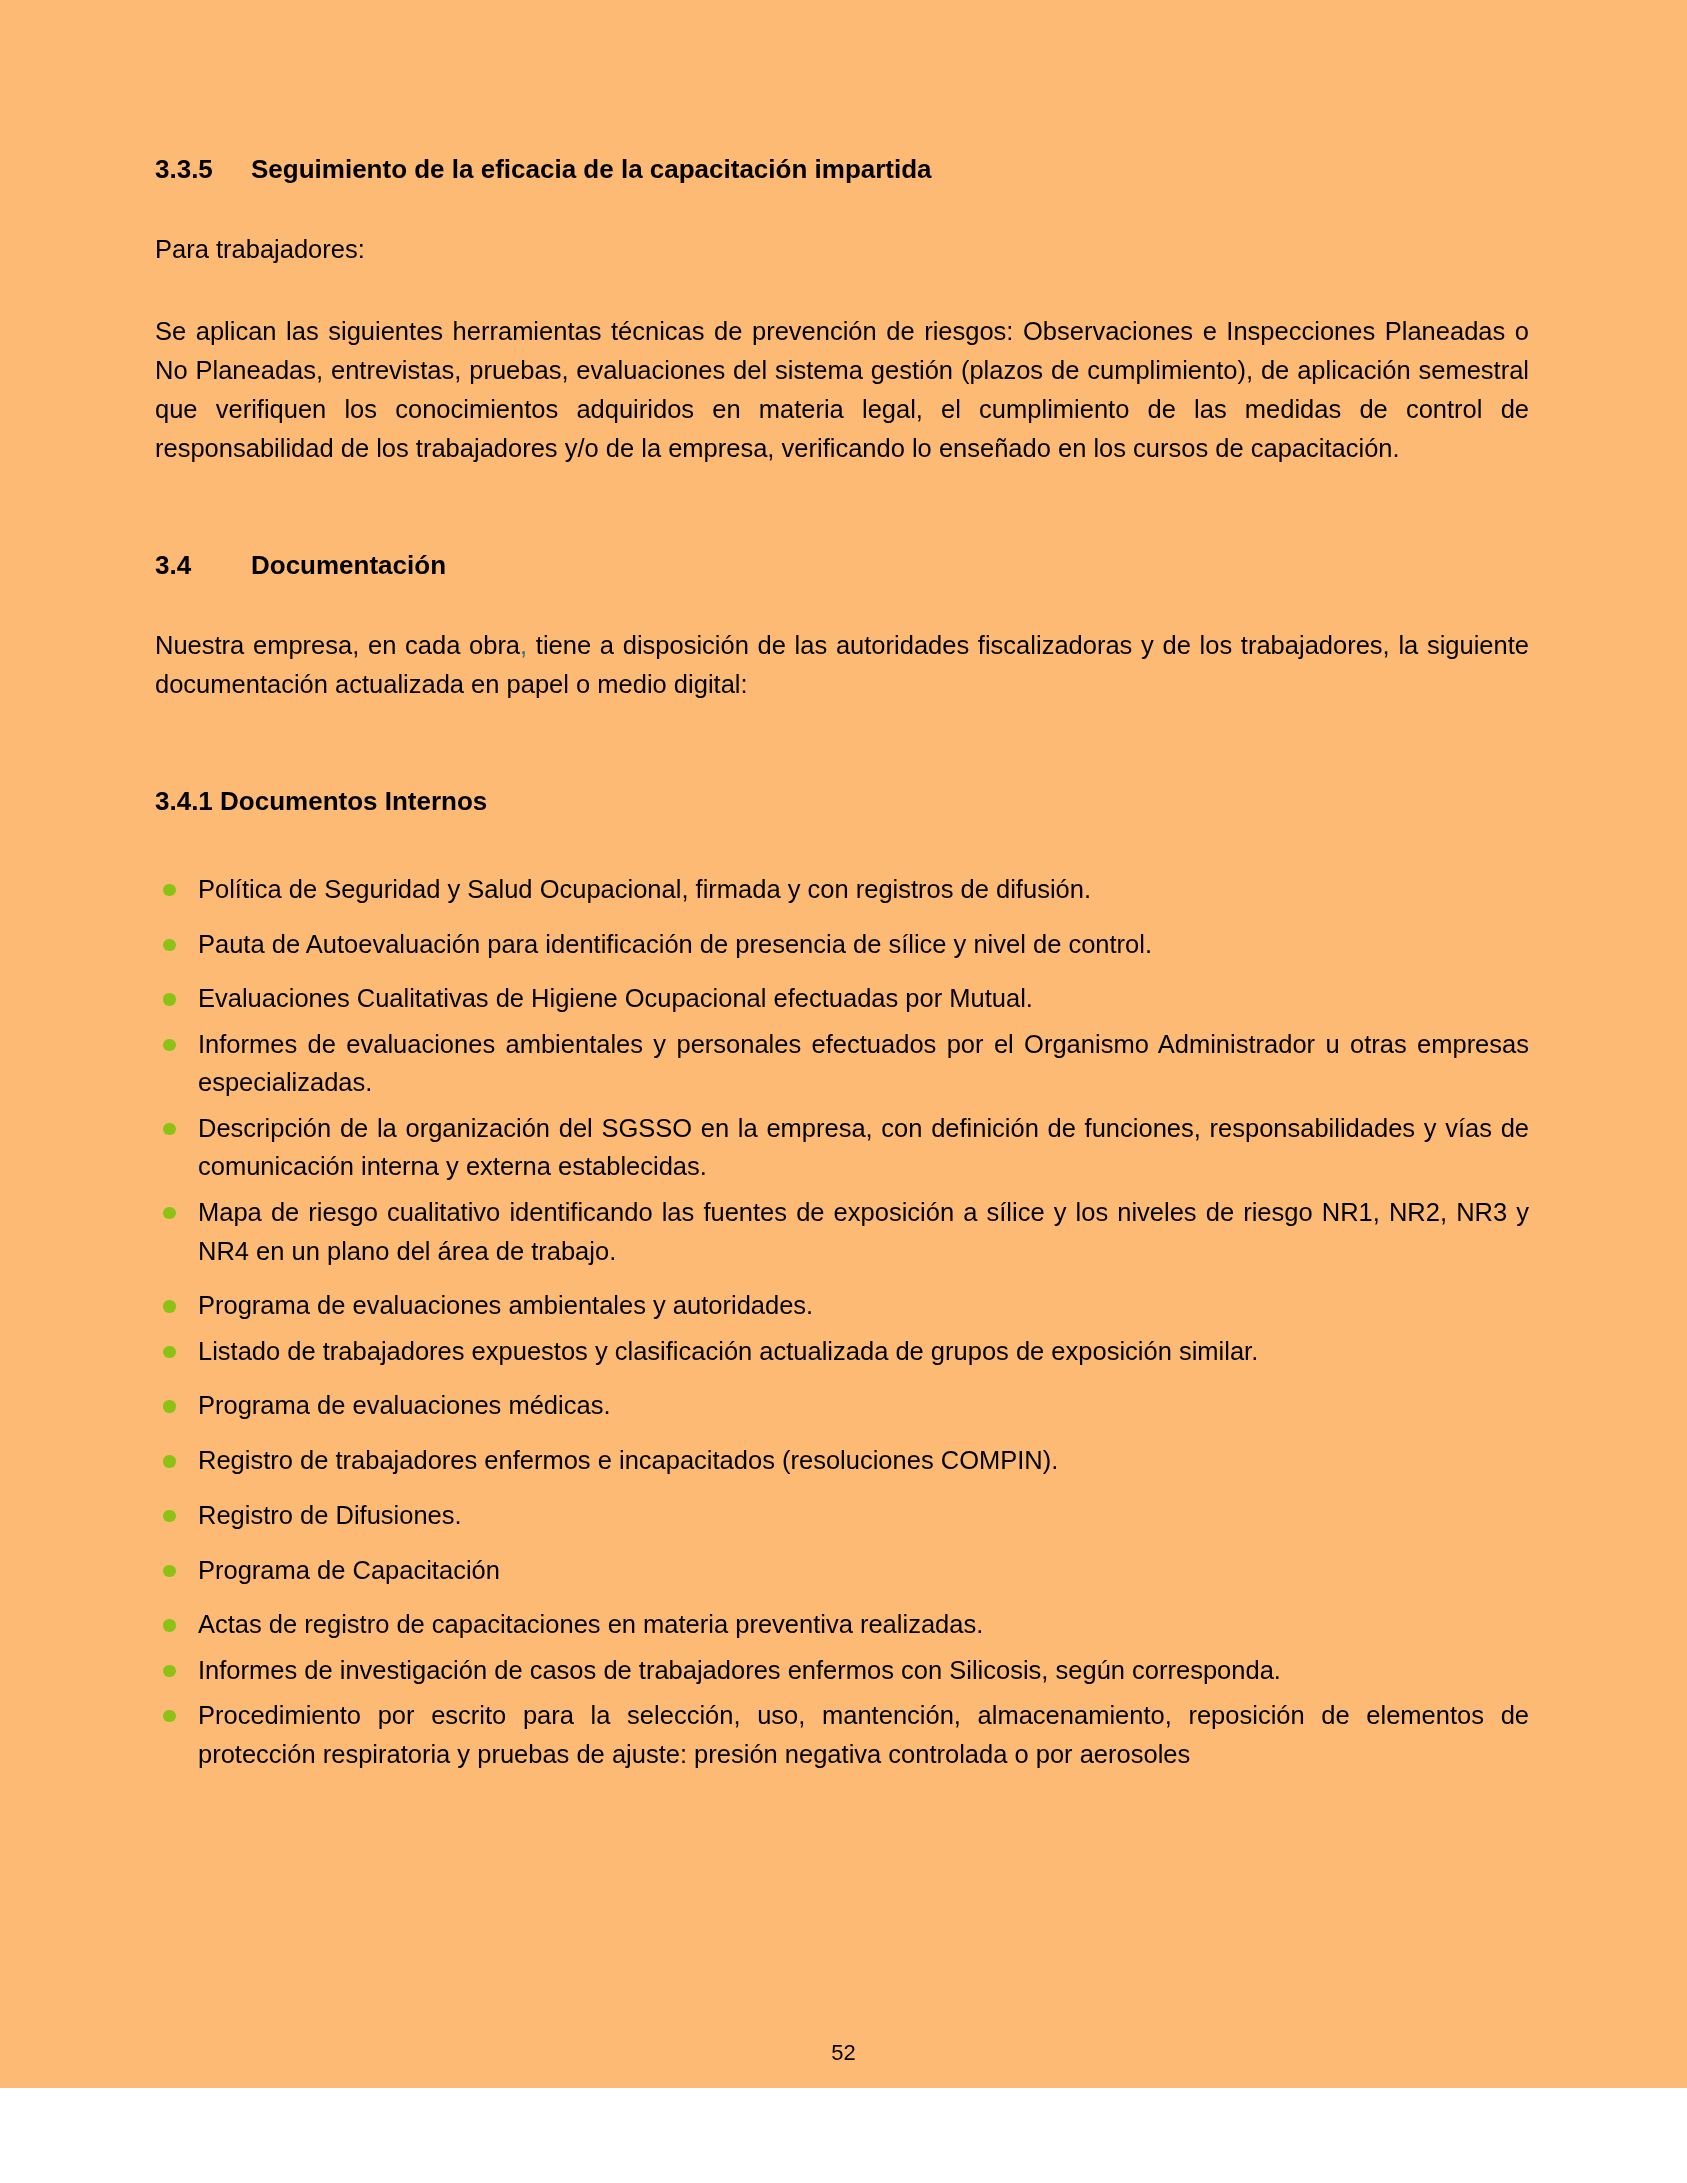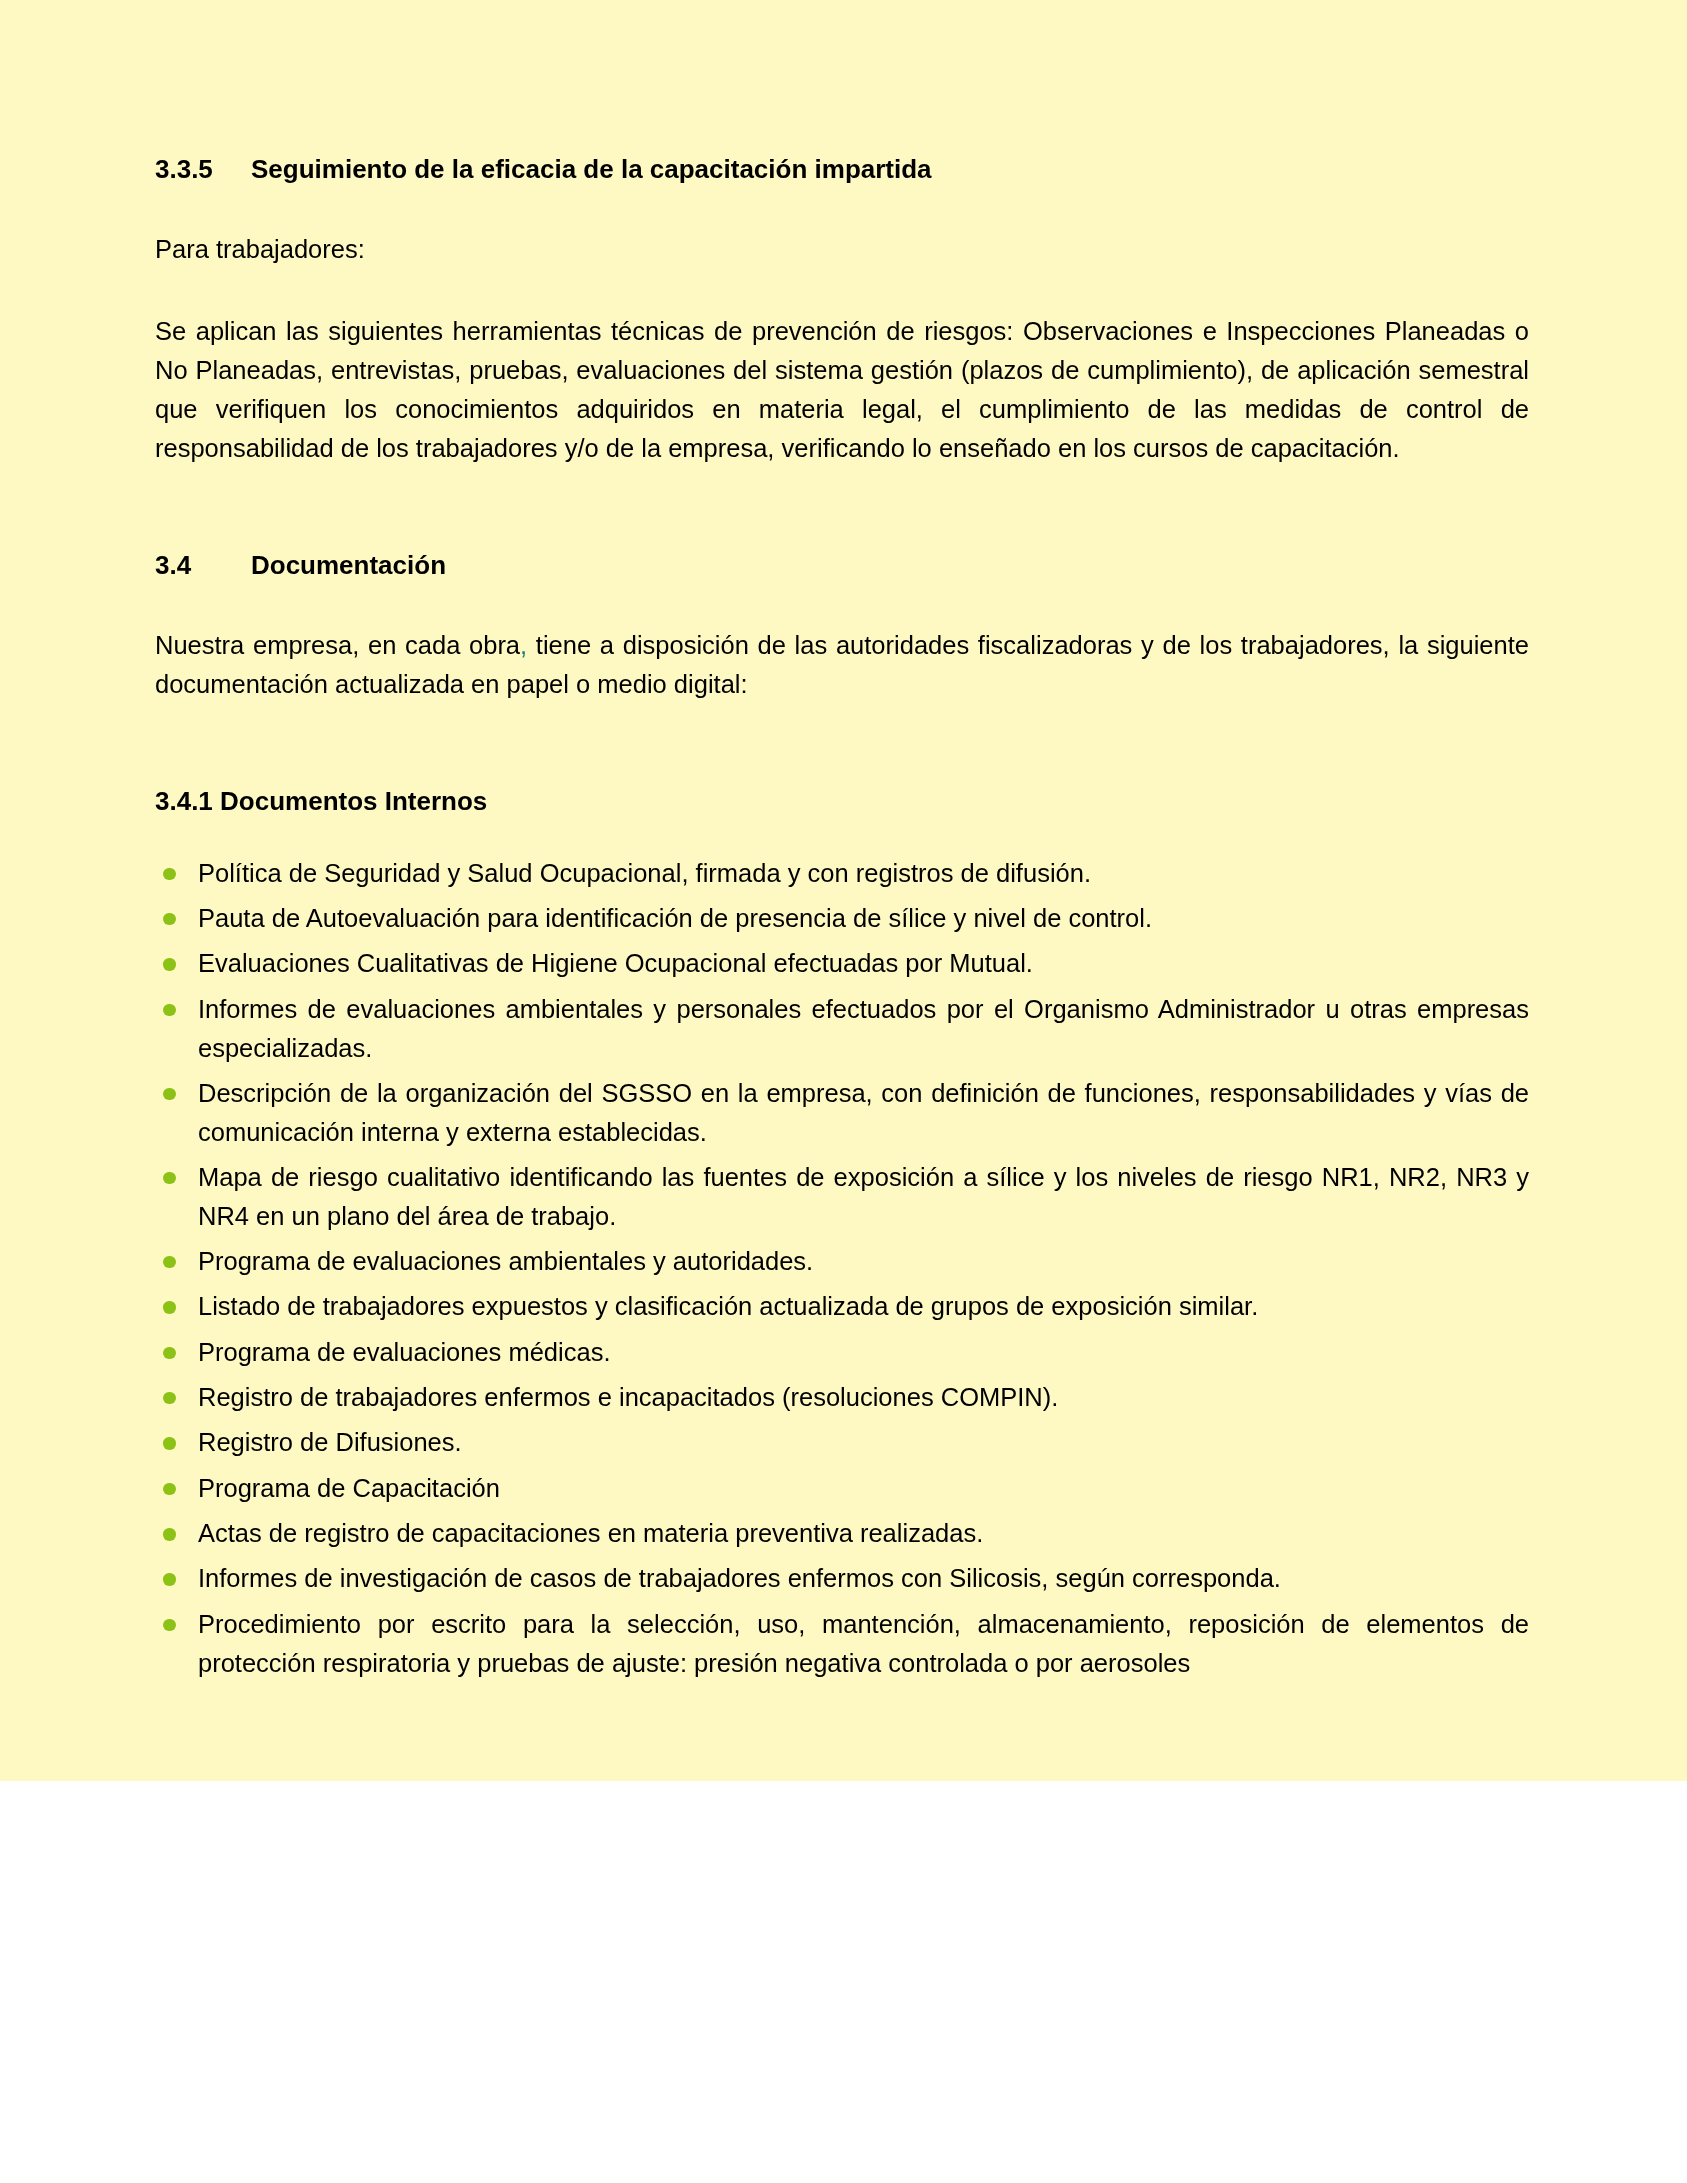--- a/index.html
+++ b/index.html
@@ -9,22 +9,22 @@
     background: #ffffff;
   }
   body {
     font-family: "Liberation Sans", sans-serif;
     -webkit-font-smoothing: antialiased;
   }
 
   .page {
     position: relative;
     width: 1687px;
-    height: 1781px;
-    background: #fef9c3;
+    height: 2088px;
+    background: #fdba74;
     box-sizing: border-box;
     overflow: hidden;
   }
 
   .content {
     position: absolute;
     left: 155px;
     top: 0;
     width: 1374px;   
     padding-top: 153px;
@@ -85,20 +85,21 @@
     padding-left: 43px;
     font-size: 25.5px;
     color: #000000;
     line-height: 1.52;
     margin: 0 0 6.6px 0;
     text-align: justify;
     text-justify: inter-word;
   }
   ul.doc-list > li.single {
     text-align: left;
+    margin-top: 16px;
   }
   ul.doc-list > li .bullet-dot {
     position: absolute;
     left: 8.2px;
     top: 14px;
     width: 12.4px;
     height: 12.4px;
     border-radius: 50%;
     background: #8CC215;
   }

